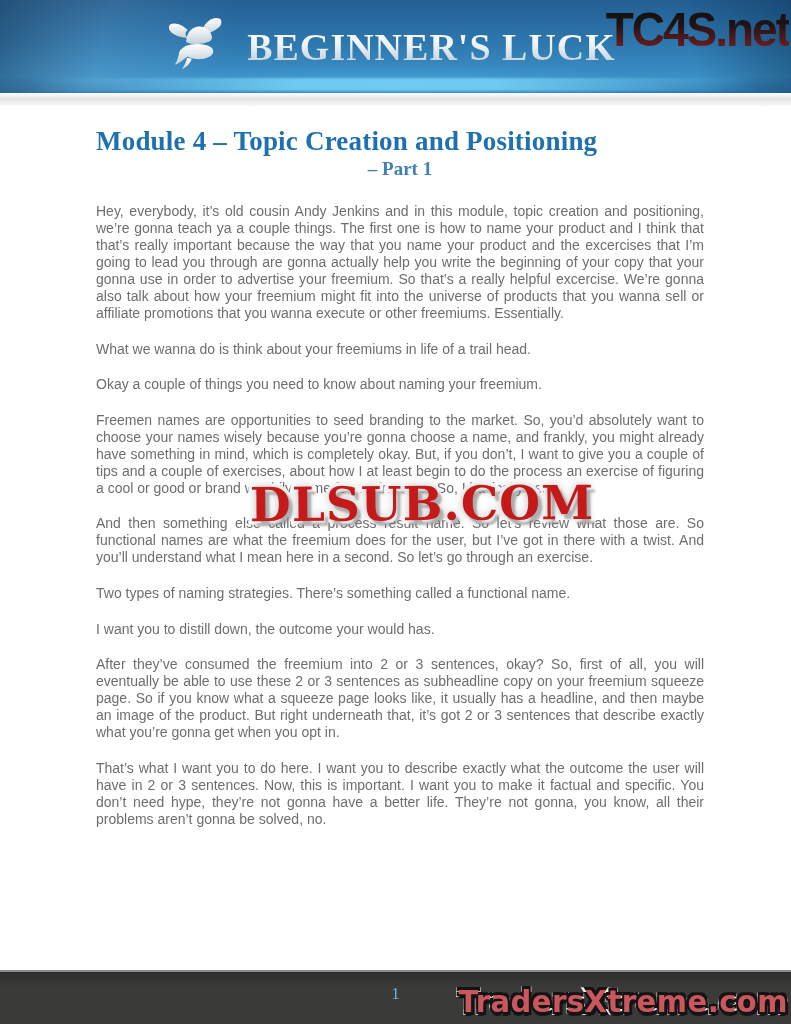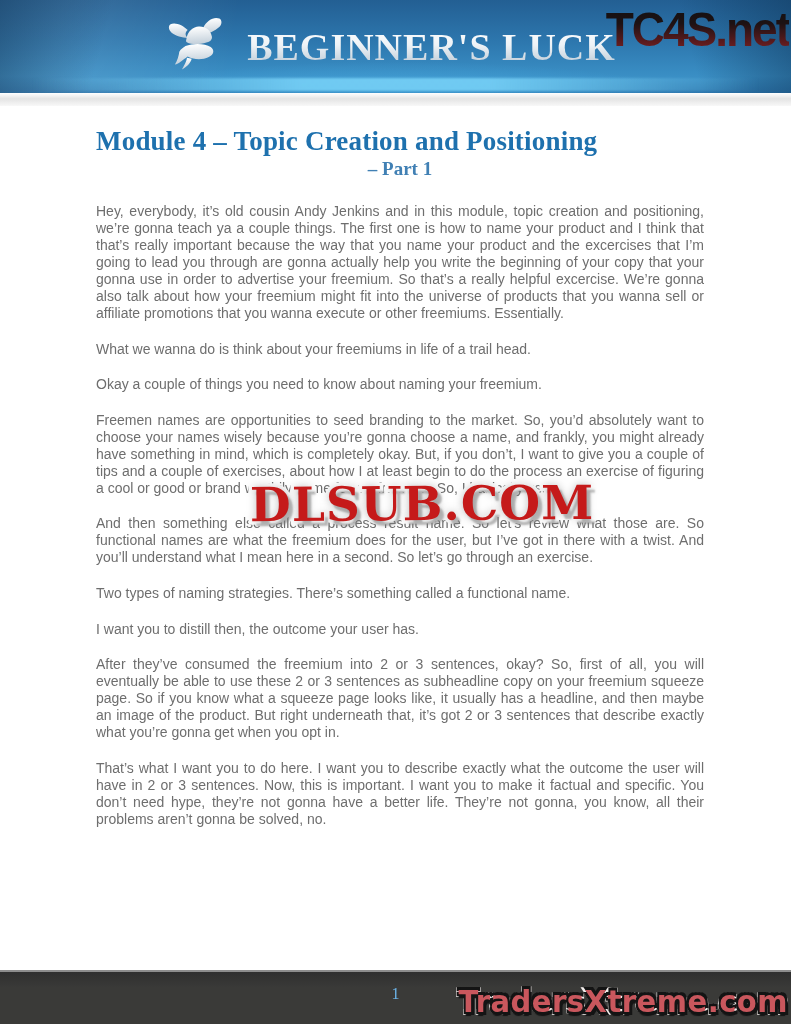--- a/index.html
+++ b/index.html
@@ -154,21 +154,21 @@
   <div class="doc">
     <h1 class="doc-title">Module 4 – Topic Creation and Positioning</h1>
     <h2 class="doc-subtitle">– Part 1</h2>
 
     <p>Hey, everybody, it’s old cousin Andy Jenkins and in this module, topic creation and positioning, we’re gonna teach ya a couple things. The first one is how to name your product and I think that that’s really important because the way that you name your product and the excercises that I’m going to lead you through are gonna actually help you write the beginning of your copy that your gonna use in order to advertise your freemium. So that’s a really helpful excercise. We’re gonna also talk about how your freemium might fit into the universe of products that you wanna sell or affiliate promotions that you wanna execute or other freemiums. Essentially.</p>
     <p>What we wanna do is think about your freemiums in life of a trail head.</p>
     <p>Okay a couple of things you need to know about naming your freemium.</p>
     <p>Freemen names are opportunities to seed branding to the market. So, you’d absolutely want to choose your names wisely because you’re gonna choose a name, and frankly, you might already have something in mind, which is completely okay. But, if you don’t, I want to give you a couple of tips and a couple of exercises, about how I at least begin to do the process an exercise of figuring a cool or good or brand worthily name for my freemen. So, I basically use.</p>
     <p>And then something else called a process result name. So let’s review what those are. So functional names are what the freemium does for the user, but I’ve got in there with a twist. And you’ll understand what I mean here in a second. So let’s go through an exercise.</p>
     <p>Two types of naming strategies. There’s something called a functional name.</p>
-    <p>I want you to distill then, the outcome your user has.</p>
+    <p>I want you to distill down, the outcome your would has.</p>
     <p>After they’ve consumed the freemium into 2 or 3 sentences, okay? So, first of all, you will eventually be able to use these 2 or 3 sentences as subheadline copy on your freemium squeeze page. So if you know what a squeeze page looks like, it usually has a headline, and then maybe an image of the product. But right underneath that, it’s got 2 or 3 sentences that describe exactly what you’re gonna get when you opt in.</p>
     <p>That’s what I want you to do here. I want you to describe exactly what the outcome the user will have in 2 or 3 sentences. Now, this is important. I want you to make it factual and specific. You don’t need hype, they’re not gonna have a better life. They’re not gonna, you know, all their problems aren’t gonna be solved, no.</p>
   </div>
 
   <div class="dlsub">DLSUB.COM</div>
 
   <div class="footer">
     <span class="page-number">1</span>
     <span class="tradersxtreme">TradersXtreme.com</span>
   </div>

